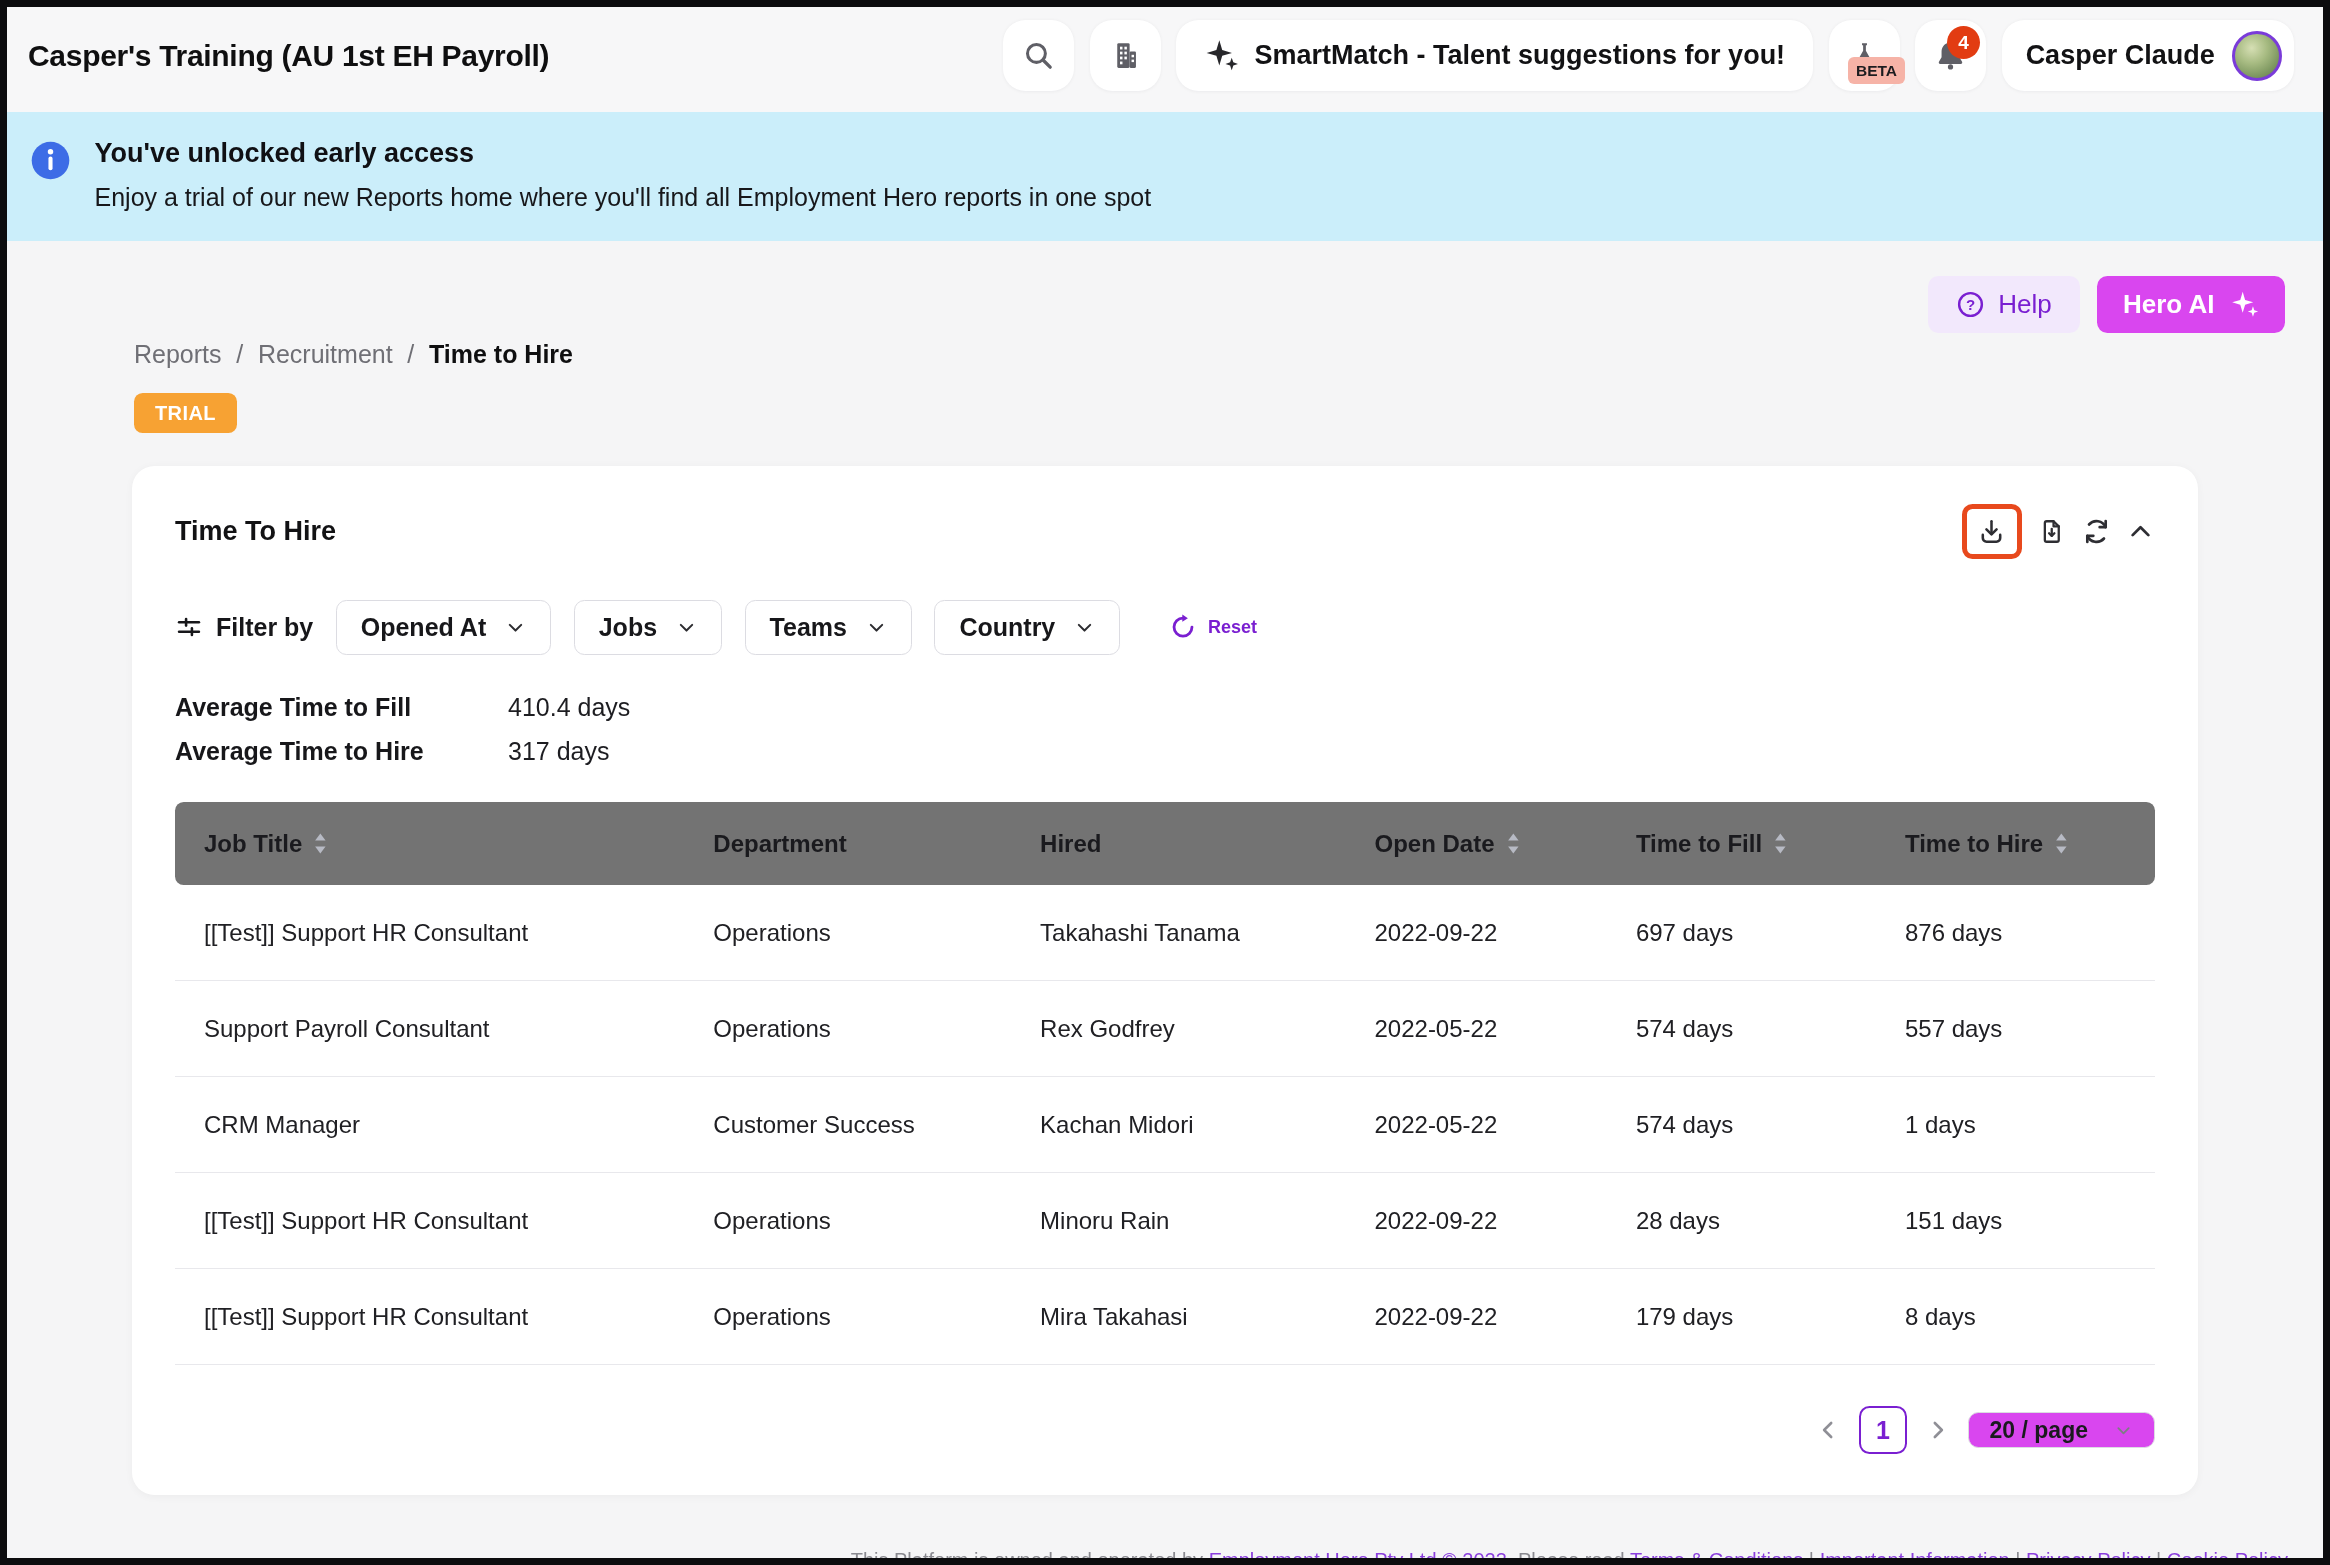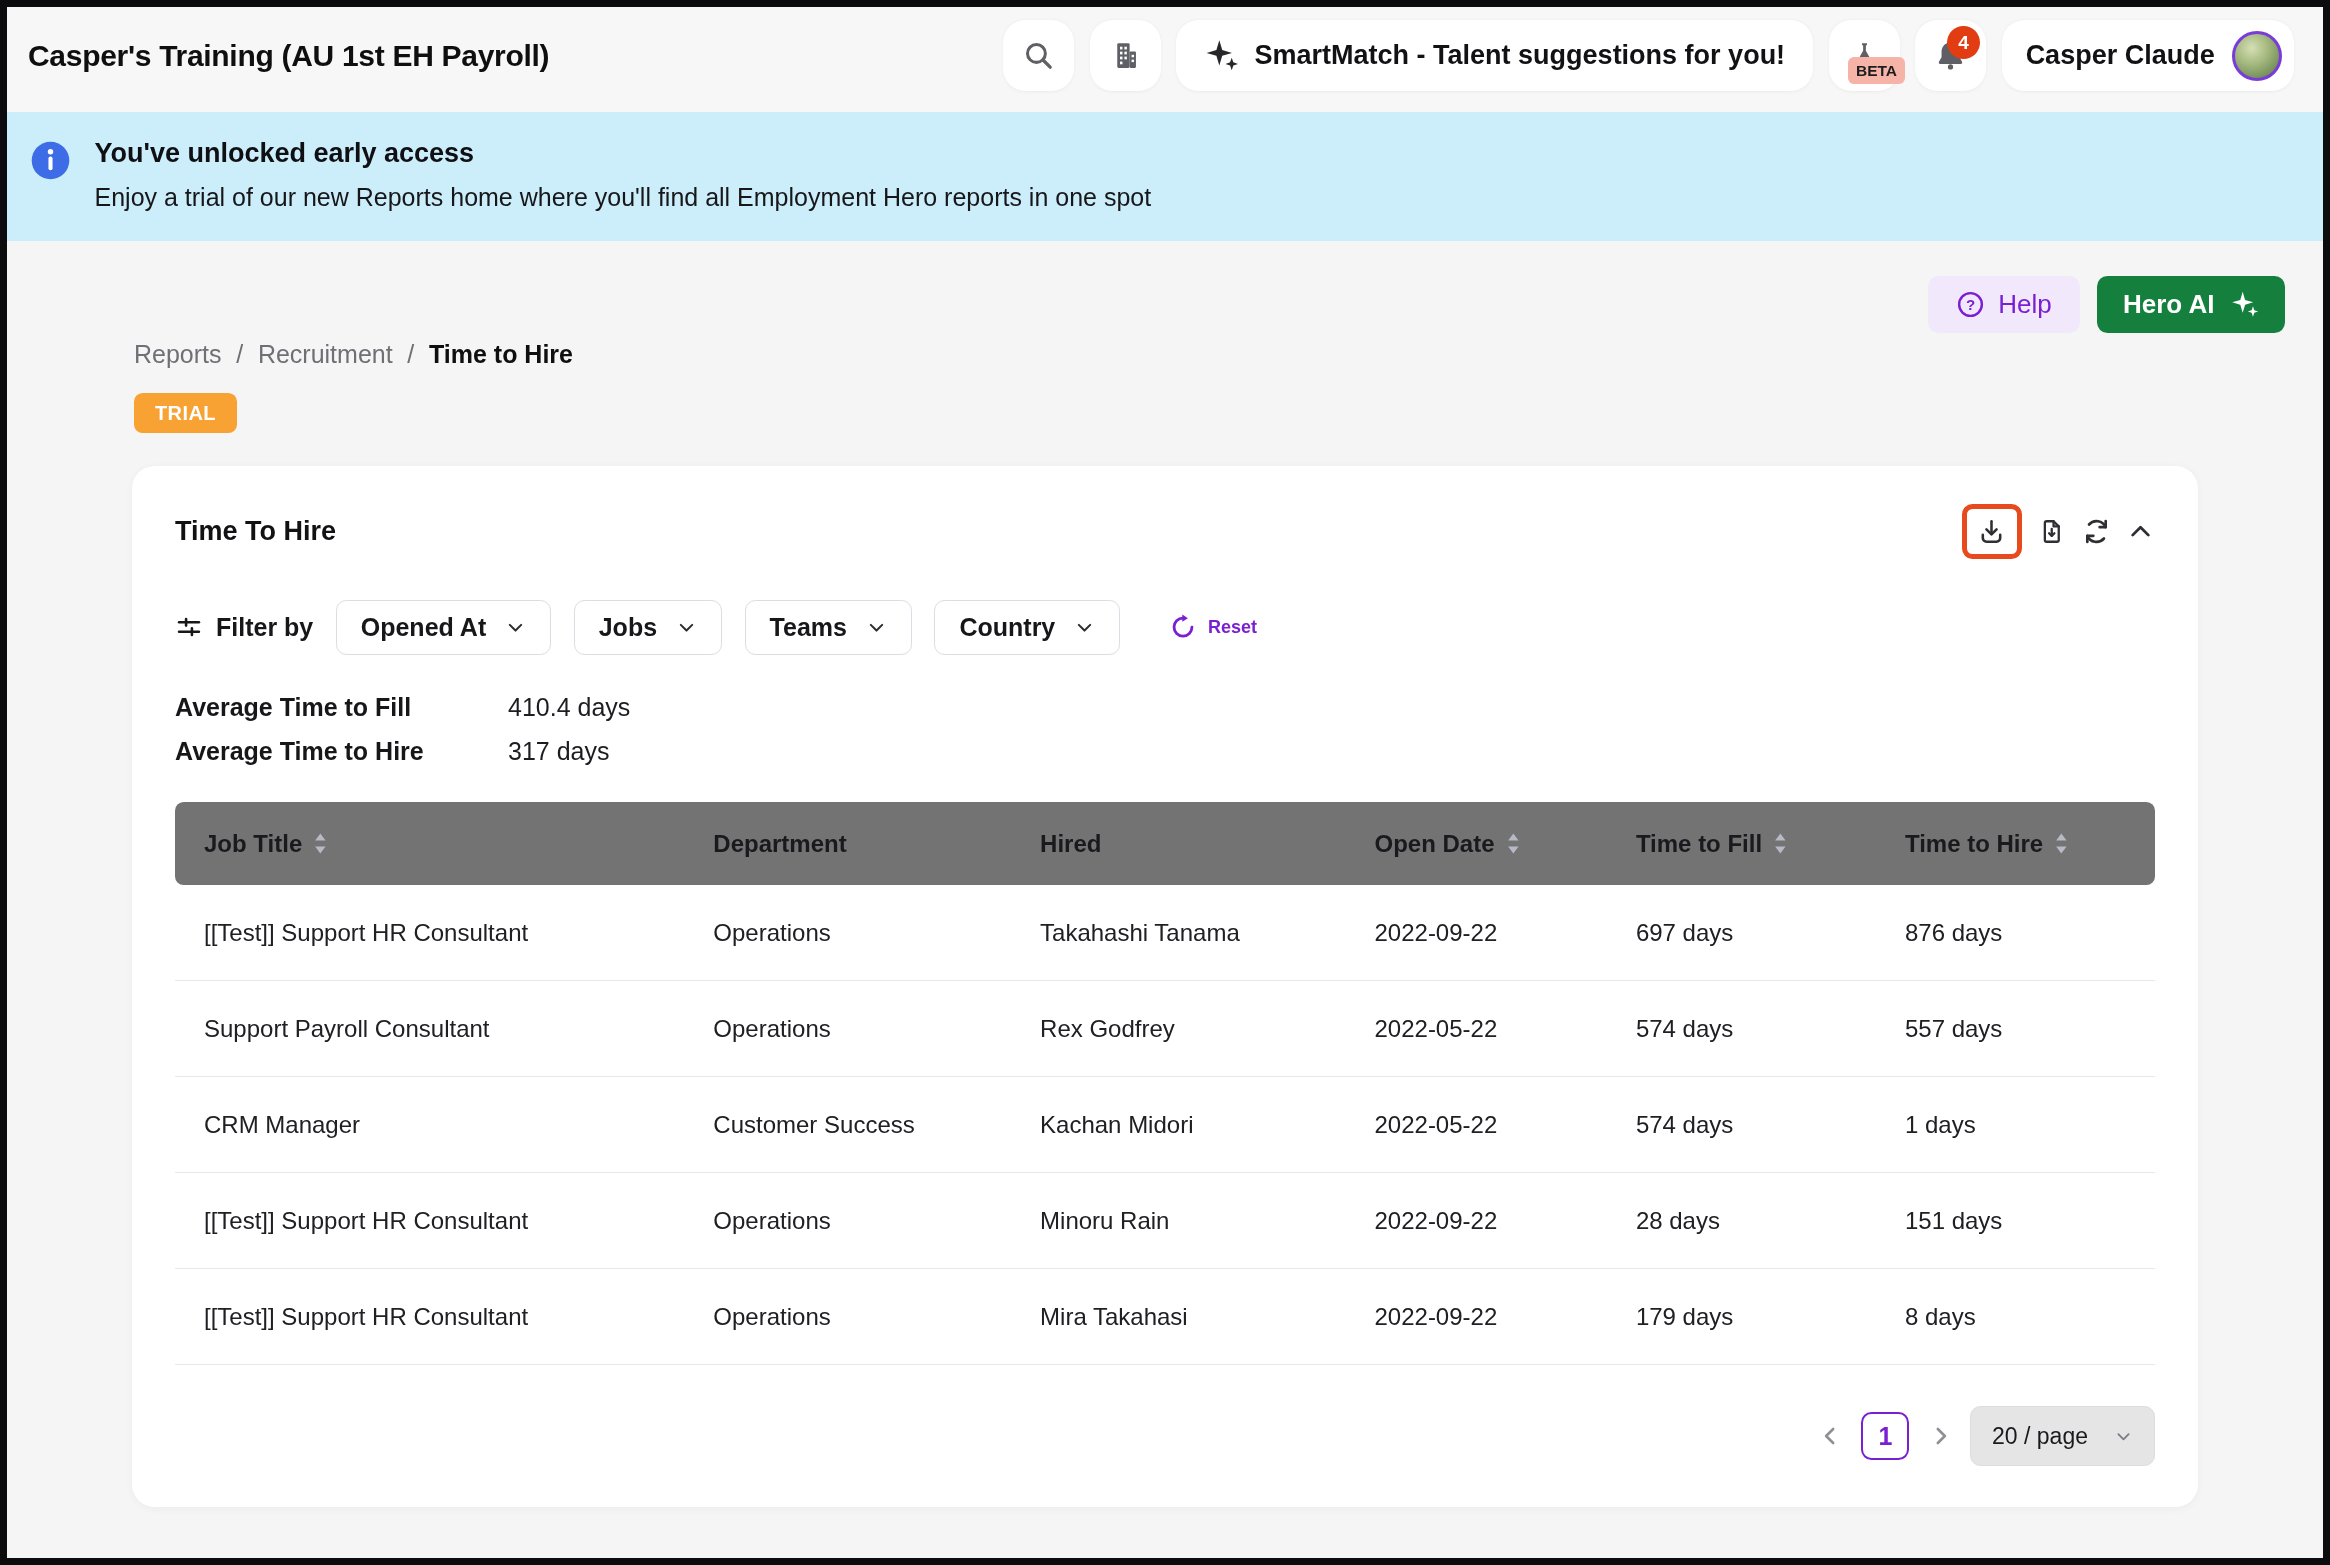--- a/index.html
+++ b/index.html
@@ -69,21 +69,21 @@
   .actions { display: flex; justify-content: flex-end; gap: 17.3px; padding: 35px 38px 0 0; }
   .btn-help {
     height: 57px; padding: 0 28px; border-radius: 10.4px;
     background: #f2e8fc; color: #7a1fd1; font-size: 26px; font-weight: 500;
     display: flex; align-items: center; gap: 13px; cursor: pointer; border: none;
     font-family: inherit;
   }
   .btn-help svg { width: 29px; height: 29px; }
   .btn-heroai {
     height: 57px; padding: 0 26px; border-radius: 10.4px;
-    background: #15803d; color: #fff; font-size: 26px; font-weight: 700;
+    background: #d946ef; color: #fff; font-size: 26px; font-weight: 700;
     display: flex; align-items: center; gap: 15.5px; cursor: pointer; border: none;
     font-family: inherit;
   }
   .btn-heroai svg { width: 29px; height: 29px; }
 
   .breadcrumb { margin: 7px 0 0 127px; font-size: 25px; color: #6f6f75; display: flex; gap: 14.7px; align-items: center; }
   .breadcrumb .crumb { cursor: pointer; }
   .breadcrumb .current { color: #0f0f10; font-weight: 700; }
 
   .trial {
@@ -136,23 +136,23 @@
   .trow { height: 96px; border-bottom: 1.7px solid #e8e8ec; font-size: 24px; color: #202024; }
 
   .pagination { display: flex; justify-content: flex-end; align-items: center; gap: 17.3px; margin-top: 41px; }
   .page-nav { width: 26px; height: 26px; color: #8f8f96; cursor: pointer; }
   .page-current {
     width: 48px; height: 48px; border: 2.6px solid #7a1fd1; border-radius: 10.4px;
     color: #7a1fd1; font-size: 25px; font-weight: 700;
     display: flex; align-items: center; justify-content: center; cursor: pointer;
   }
   .page-size {
-    height: 60px; border: 1.7px solid #dcdce2; border-radius: 10.4px; background: #e5e5e5;
+    height: 36px; border: 1.7px solid #dcdce2; border-radius: 10.4px; background: #d946ef;
     display: flex; align-items: center; gap: 26px; padding: 0 21px;
-    font-size: 23px; color: #1a1a1e; cursor: pointer;
+    font-size: 23px; color: #1a1a1e; cursor: pointer; font-weight: bold;
   }
   .page-size svg { width: 19px; height: 19px; color: #7d7d84; }
 
   .footer { margin-top: 54px; text-align: right; padding: 0 35px 22.5px 0; font-size: 20px; color: #8a8a90; }
   .footer .flink { color: #8b3fdd; cursor: pointer; }
 </style>
 </head>
 <body>
 
 <svg width="0" height="0" style="position:absolute">

